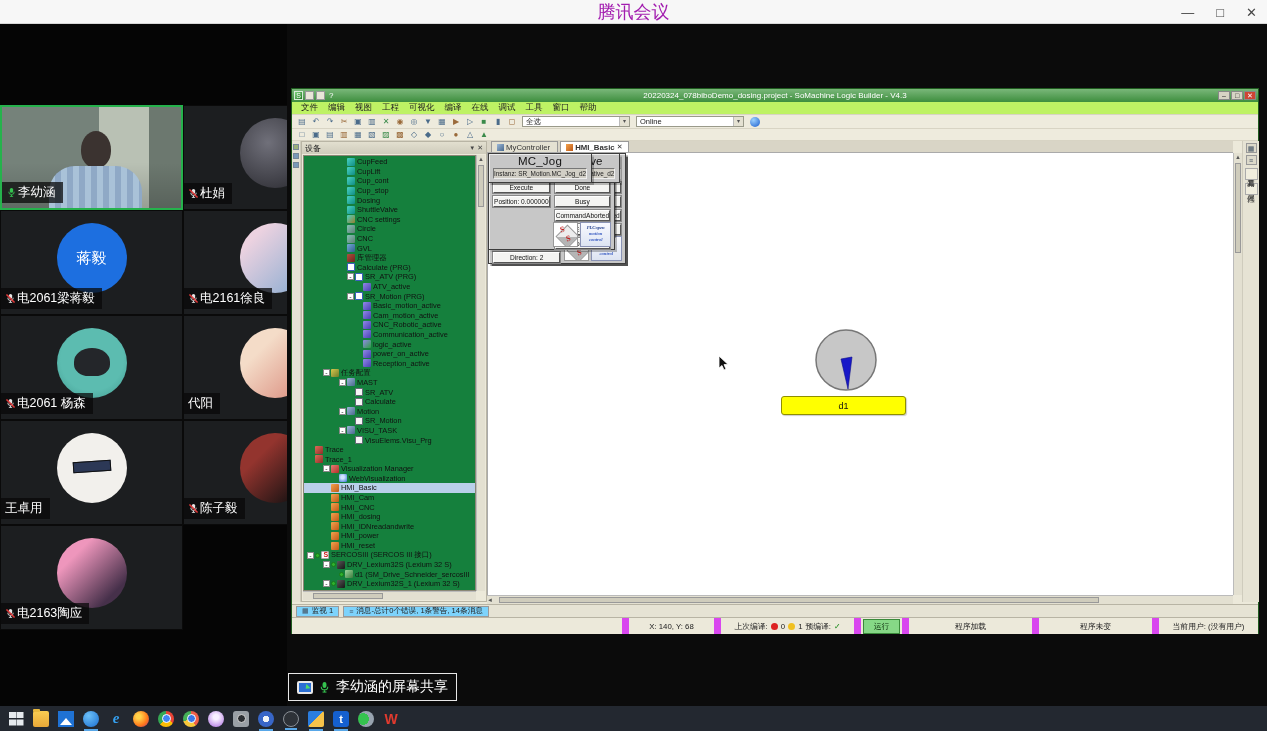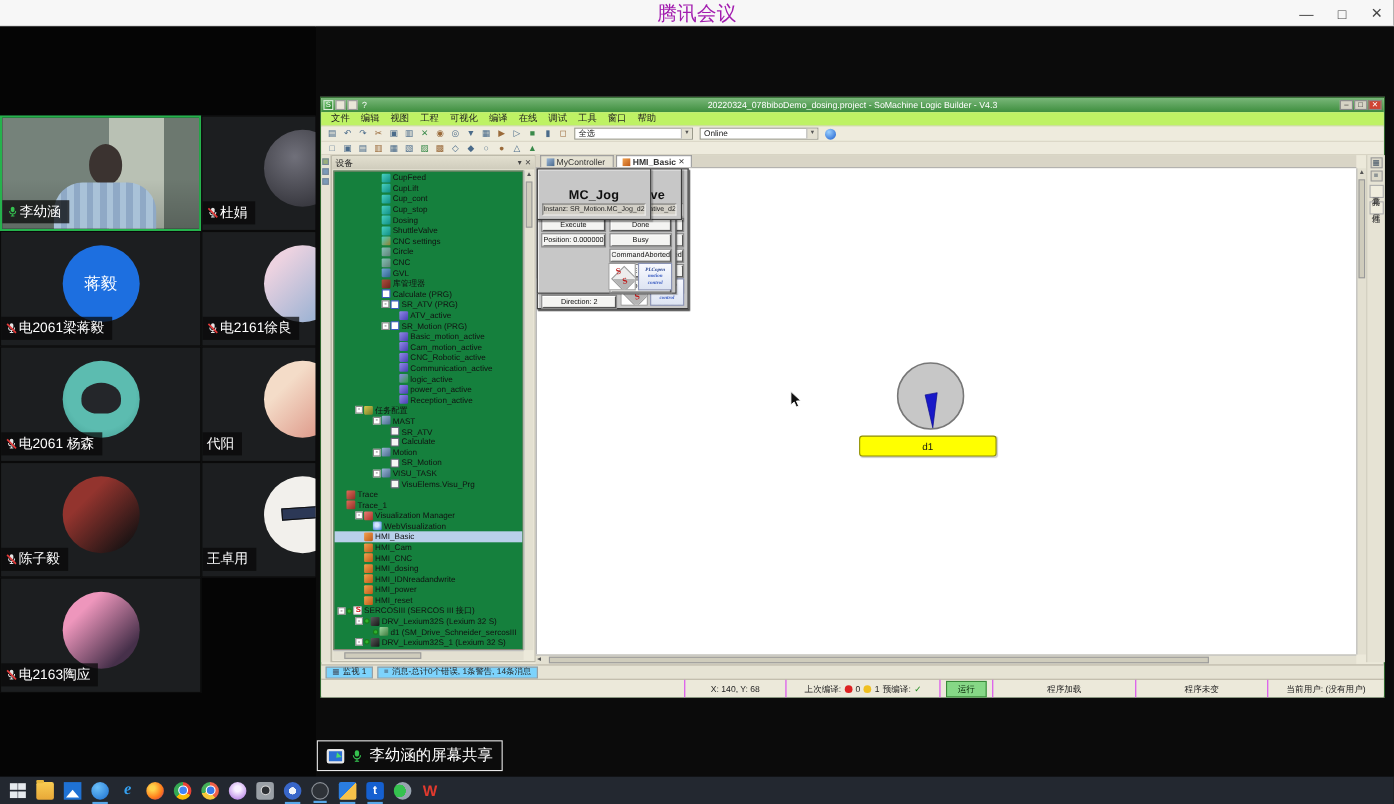--- a/index.html
+++ b/index.html
@@ -124,21 +124,21 @@
   
   #etabs{position:absolute;left:195px;top:52px;width:746px;height:12px;background:#d9d5c6;border-bottom:1px solid #aaa;display:flex;align-items:flex-end;padding-left:4px}
   .etab{display:flex;align-items:center;gap:2px;height:11px;padding:0 5px;font-size:7.8px;background:#e4e1d2;
     border:1px solid #999;border-bottom:none;margin-right:2px;color:#333}
   .etab.on{background:#fff;font-weight:bold}
   .eticon{width:7px;height:7px;flex:none}
   .eclose{font-size:7px;color:#333}
   #canvas{position:absolute;left:195px;top:64px;width:746px;height:442px;background:#fff;overflow:hidden;border-left:1px solid #aaa}
 
   .blk{position:absolute;background:#c7c7c7;border:1px solid #3c3c3c;box-shadow:inset 1px 1px 0 #ececec,1.5px 1.5px 1px rgba(0,0,0,.25)}
-  .blk-title{text-align:center;font-size:11.5px;font-weight:bold;color:#111;margin-top:18px;letter-spacing:.2px}
+  .blk-title{text-align:center;font-size:11.5px;font-weight:normal;color:#111;margin-top:1px;letter-spacing:.2px}
   .blk-inst{margin:1px 4px 3px 4px;height:11px;background:#d2cfc6;border:1px solid;border-color:#777 #eee #eee #777;
     font-size:6.4px;line-height:9px;text-align:center;color:#222;overflow:hidden;white-space:nowrap}
   .blk-cols{display:flex;gap:5px;padding:0 4px}
   .blk-col{flex:1;display:flex;flex-direction:column;gap:3.5px}
   .blk-btn{height:10.5px;background:#f4f4f2;border:1px solid;border-color:#fff #555 #555 #fff;outline:1px solid #888;
     font-size:6.6px;line-height:9px;text-align:center;color:#111;overflow:hidden;white-space:nowrap;cursor:pointer}
   .blk-logos{position:absolute;right:3px;bottom:2px;display:flex;gap:2px;align-items:flex-end}
   .logo-se{width:25px;height:25px;background:#fff;border:1px solid #999;position:relative;overflow:hidden}
   .logo-se::before{content:"";position:absolute;left:5px;top:5px;width:15px;height:15px;
     background:linear-gradient(135deg,#ededed 0 50%,#b5b5b5 50%);transform:rotate(45deg);border:1px solid #999}
@@ -160,21 +160,21 @@
   #c-hscroll{position:absolute;left:195px;top:506px;width:746px;height:9px;background:#e3e0d1;border-top:1px solid #bbb;display:flex}
   #c-hscroll .th{position:absolute;left:12px;width:600px;top:1px;bottom:1px;background:#cfccbc;border:1px solid #999}
   #rstrip{position:absolute;left:950px;top:52px;width:17px;bottom:31px;background:#e6e3d4;border-left:1px solid #cfccbd;text-align:center}
   #rstrip .ric{display:block;width:11px;height:10px;margin:2px auto;background:#dcd9ca;border:1px solid #999;font-size:7px;line-height:9px;color:#456}
   .vtab{writing-mode:vertical-rl;font-size:7.5px;color:#333;background:#f0edde;border:1px solid #aaa;padding:5px 1px;margin:3px auto;display:block;width:13px}
 
   #msgtabs{position:absolute;left:0;right:0;top:515px;height:13px;background:#e6e3d4;border-top:1px solid #b8b4a4;display:flex;align-items:center;gap:4px;padding-left:4px}
   .mchip{display:inline-flex;align-items:center;gap:3px;height:11px;padding:0 5px;background:#7dd3fc;border:1px solid #999;font-size:7.6px;color:#222}
   .mchip .mi{font-size:7px;color:#456}
   #sm-status{position:absolute;left:0;right:0;top:528px;height:17px;background:#ece9da;border-top:1px solid #b8b4a4;font-size:7.8px;color:#222}
-  .seg{position:absolute;top:0;bottom:0;display:flex;align-items:center;justify-content:center;border-left:1px solid #d946ef;gap:3px;white-space:nowrap}
+  .seg{position:absolute;top:0;bottom:0;display:flex;align-items:center;justify-content:center;border-left:7px solid #d946ef;gap:3px;white-space:nowrap}
   #seg-coords{left:330px;width:92px}
   #seg-build{left:422px;width:140px}
   #seg-run{left:562px;width:48px}
   #seg-run b{background:#86d886;border:1px solid #3a8a3a;padding:1px 10px;font-weight:normal;color:#0a2a0a}
   #seg-load{left:610px;width:130px}
   #seg-unch{left:740px;width:120px}
   #seg-user{left:860px;right:0}
   .err-dot{width:7px;height:7px;border-radius:50%;background:#d22;color:#fff;font-size:5.5px;line-height:7px;text-align:center}
   .warn-dot{width:7px;height:7px;border-radius:50%;background:#f0c020;color:#222;font-size:5.5px;line-height:7px;text-align:center}
   .okmark{color:#1a8a1a;font-weight:bold}
@@ -328,45 +328,45 @@
         </div>
         <div class="plabel">
 
           <span class="pname">代阳</span>
         </div>
       </div>
 
 
       <div class="ptile">
 
+        <div class="avatar av-white">
+          <span class="avtxt"></span>
+        </div>
+        <div class="plabel">
+
+          <span class="pname">王卓用</span>
+        </div>
+      </div>
+
+      <div class="ptile">
+
         <div class="avatar av-anime1">
           <span class="avtxt"></span>
         </div>
         <div class="plabel">
           <span class="mic m-muted">
             <svg viewBox="0 0 12 12" width="11" height="11">
               <rect class="mbody" x="4.2" y="1" width="3.6" height="5.4" rx="1.8"></rect>
               <path class="marc" d="M3 5.2a3 3 0 0 0 6 0" fill="none"></path>
               <line class="marc" x1="6" y1="8.6" x2="6" y2="10.2"></line>
               <line class="marc" x1="4.2" y1="10.2" x2="7.8" y2="10.2"></line>
               <line class="slash" x1="1.6" y1="1.6" x2="10.4" y2="10.4"></line>
             </svg>
           </span>
           <span class="pname">陈子毅</span>
-        </div>
-      </div>
-
-      <div class="ptile">
-
-        <div class="avatar av-white">
-          <span class="avtxt"></span>
-        </div>
-        <div class="plabel">
-
-          <span class="pname">王卓用</span>
         </div>
       </div>
 
       <div class="ptile">
 
         <div class="avatar av-anime2">
           <span class="avtxt"></span>
         </div>
         <div class="plabel">
           <span class="mic m-muted">

